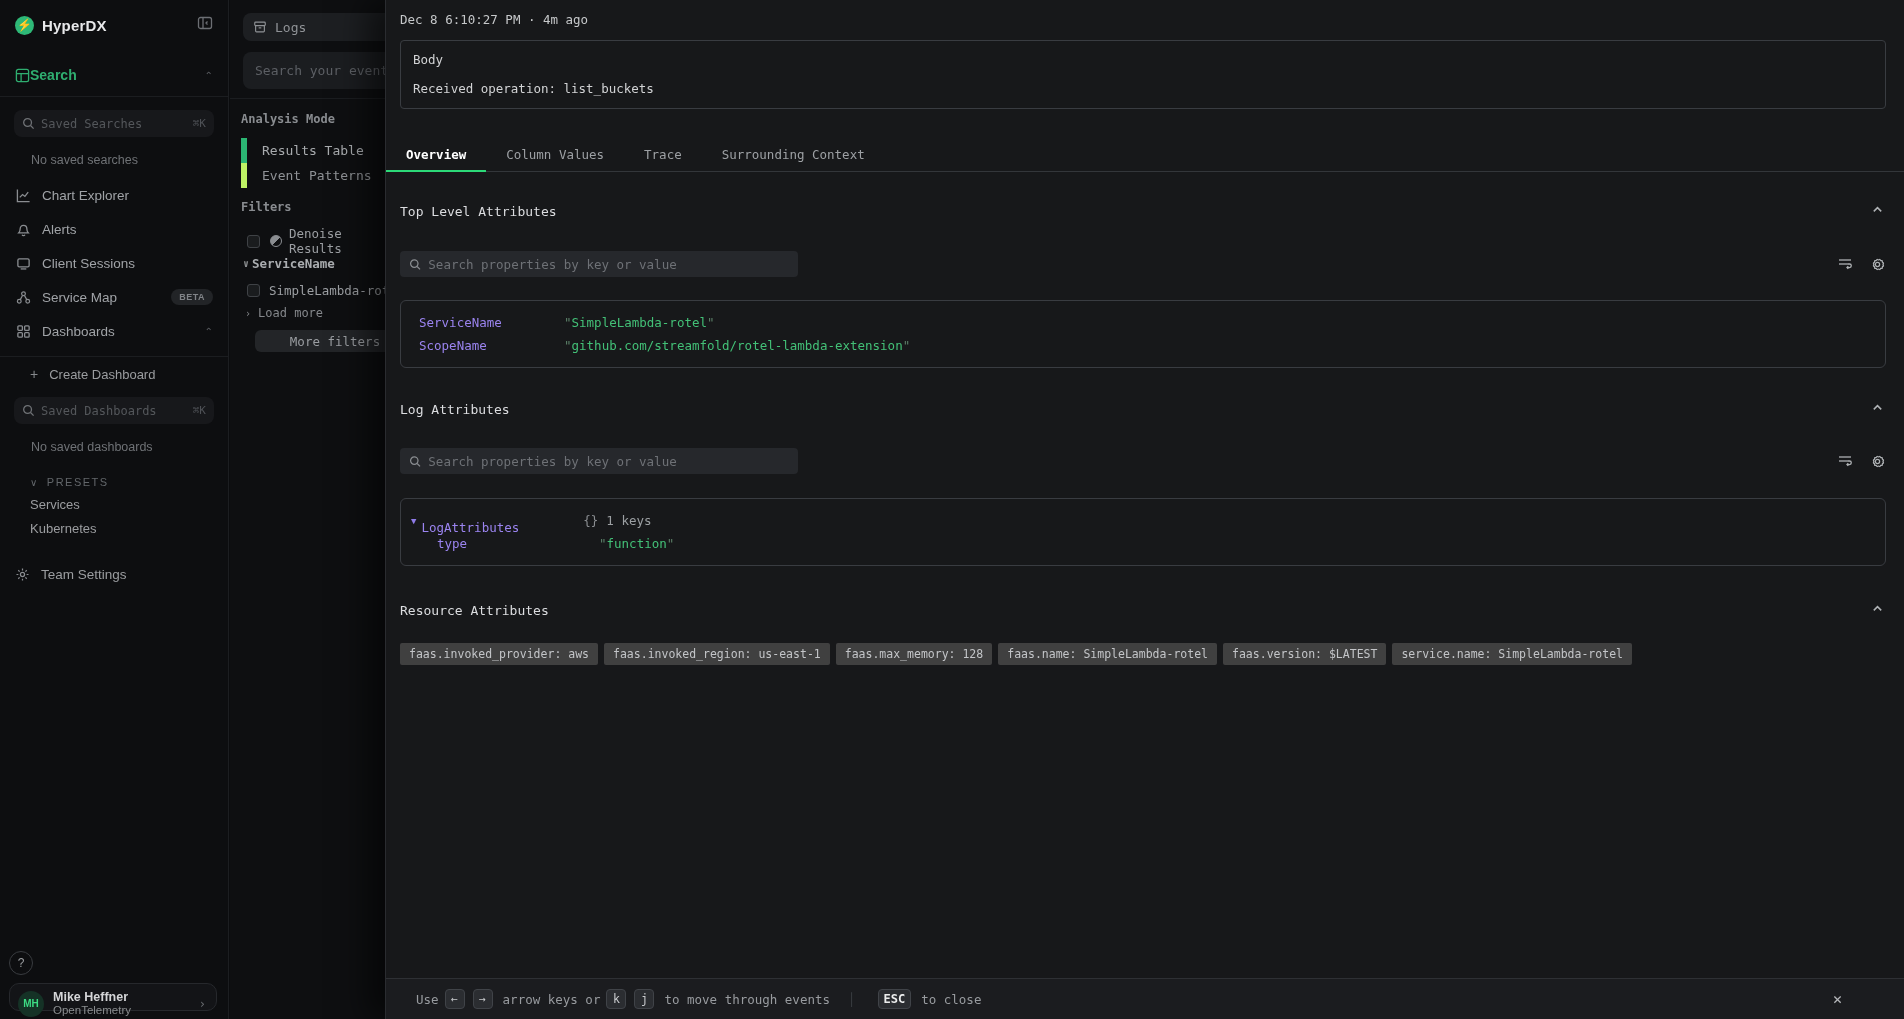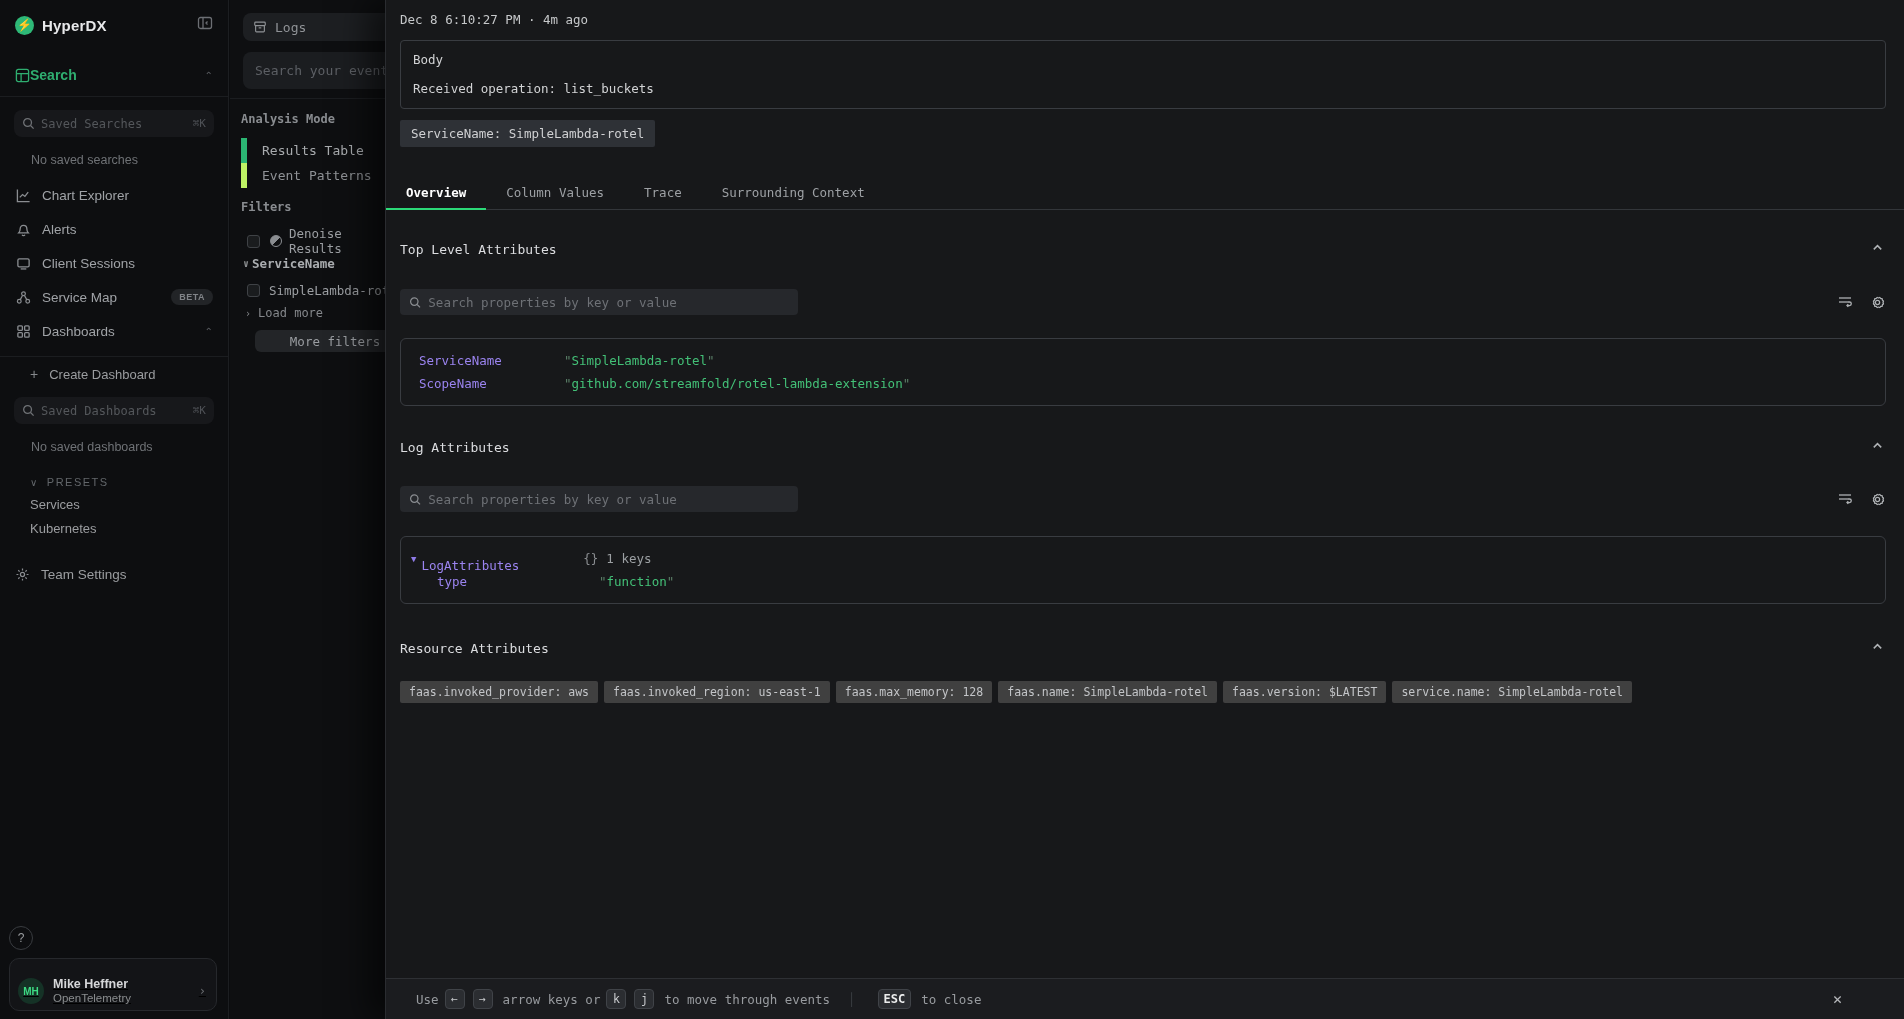--- a/index.html
+++ b/index.html
@@ -42,21 +42,21 @@
   .presets-row .chev { margin-right:8px; font-size:10px; }
   .preset-item { padding:0 15px 0 30px; height:24px; display:flex; align-items:center;
                  color:#9b9da0; font-size:13px; cursor:pointer; }
   .team-settings { display:flex; align-items:center; height:24px; padding:0 15px; margin-top:22px;
                    color:#9b9da0; font-size:13.5px; cursor:pointer; }
   .team-settings .txt { margin-left:11px; }
   .side-bottom { margin-top:auto; padding:0 11px 8px 9px; }
   .help-btn { width:24px; height:24px; border:1px solid #393c40; border-radius:50%; color:#9a9da0;
               display:flex; align-items:center; justify-content:center; font-size:12px; cursor:pointer; }
   .user-card { margin-top:8px; border:1px solid #26282c; background:#131417; border-radius:10px;
-               height:53px; display:flex; align-items:center; padding:13px 10px 0 8px; cursor:pointer;text-decoration:underline; }
+               height:28px; display:flex; align-items:center; padding:13px 10px 0 8px; cursor:pointer; }
   .avatar { width:26px; height:26px; border-radius:50%; background:#153226; color:#3ddc84;
             font-size:10px; font-weight:bold; display:flex; align-items:center; justify-content:center; }
   .user-meta { margin-left:9px; line-height:1.15; }
   .user-name { color:#d5d6d8; font-weight:bold; font-size:12.5px; }
   .user-org { color:#8a8d8f; font-size:11.5px; }
   .user-chev { margin-left:auto; color:#6b6e72; font-size:12px; }
 
   
   .logs-panel { position:absolute; left:230px; top:0; width:155px; height:1019px;
                 background:#0e0f11; overflow:hidden; }
@@ -342,23 +342,20 @@
 <div class="drawer">
   <div class="drawer-scroll">
 
     <div class="ts">Dec 8 6:10:27 PM · 4m ago</div>
 
     <div class="body-box">
       <div>Body</div>
       <div class="line2">Received operation: list_buckets</div>
     </div>
 
-    <div>
-      <span class="svc-tag">ServiceName: SimpleLambda-rotel</span>
-    </div>
 
     <div class="tabs">
       <div class="tab active">
           <span>Overview</span>
         </div>
       <div class="tab">
           <span>Column Values</span>
         </div>
       <div class="tab">
           <span>Trace</span>

